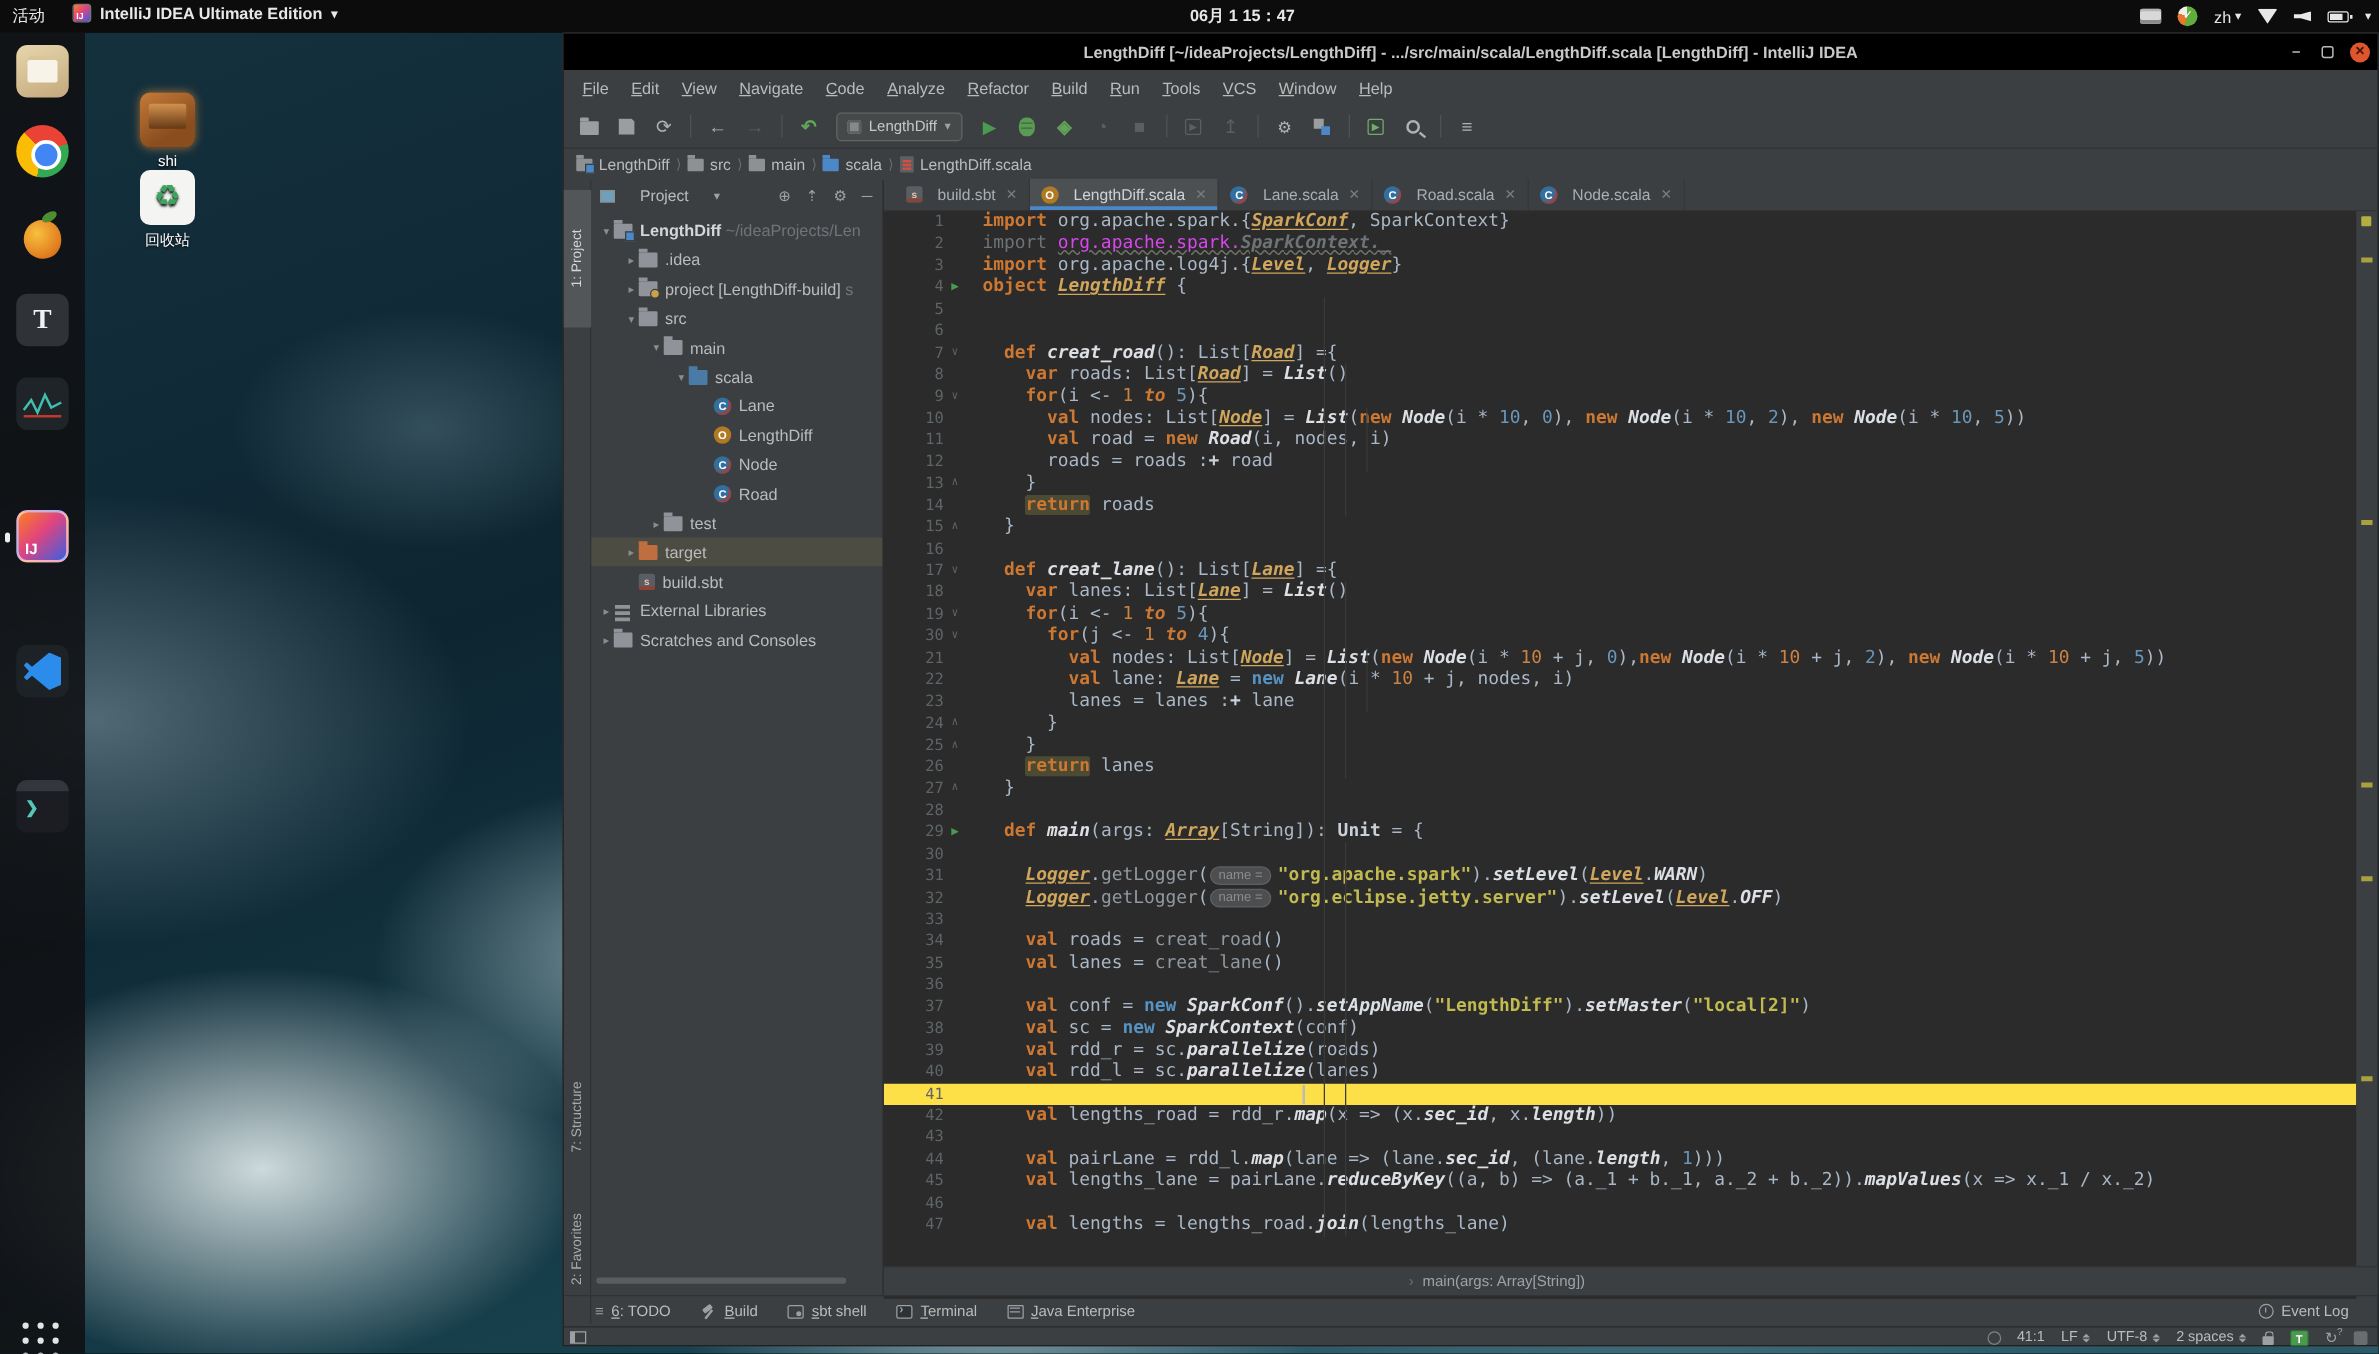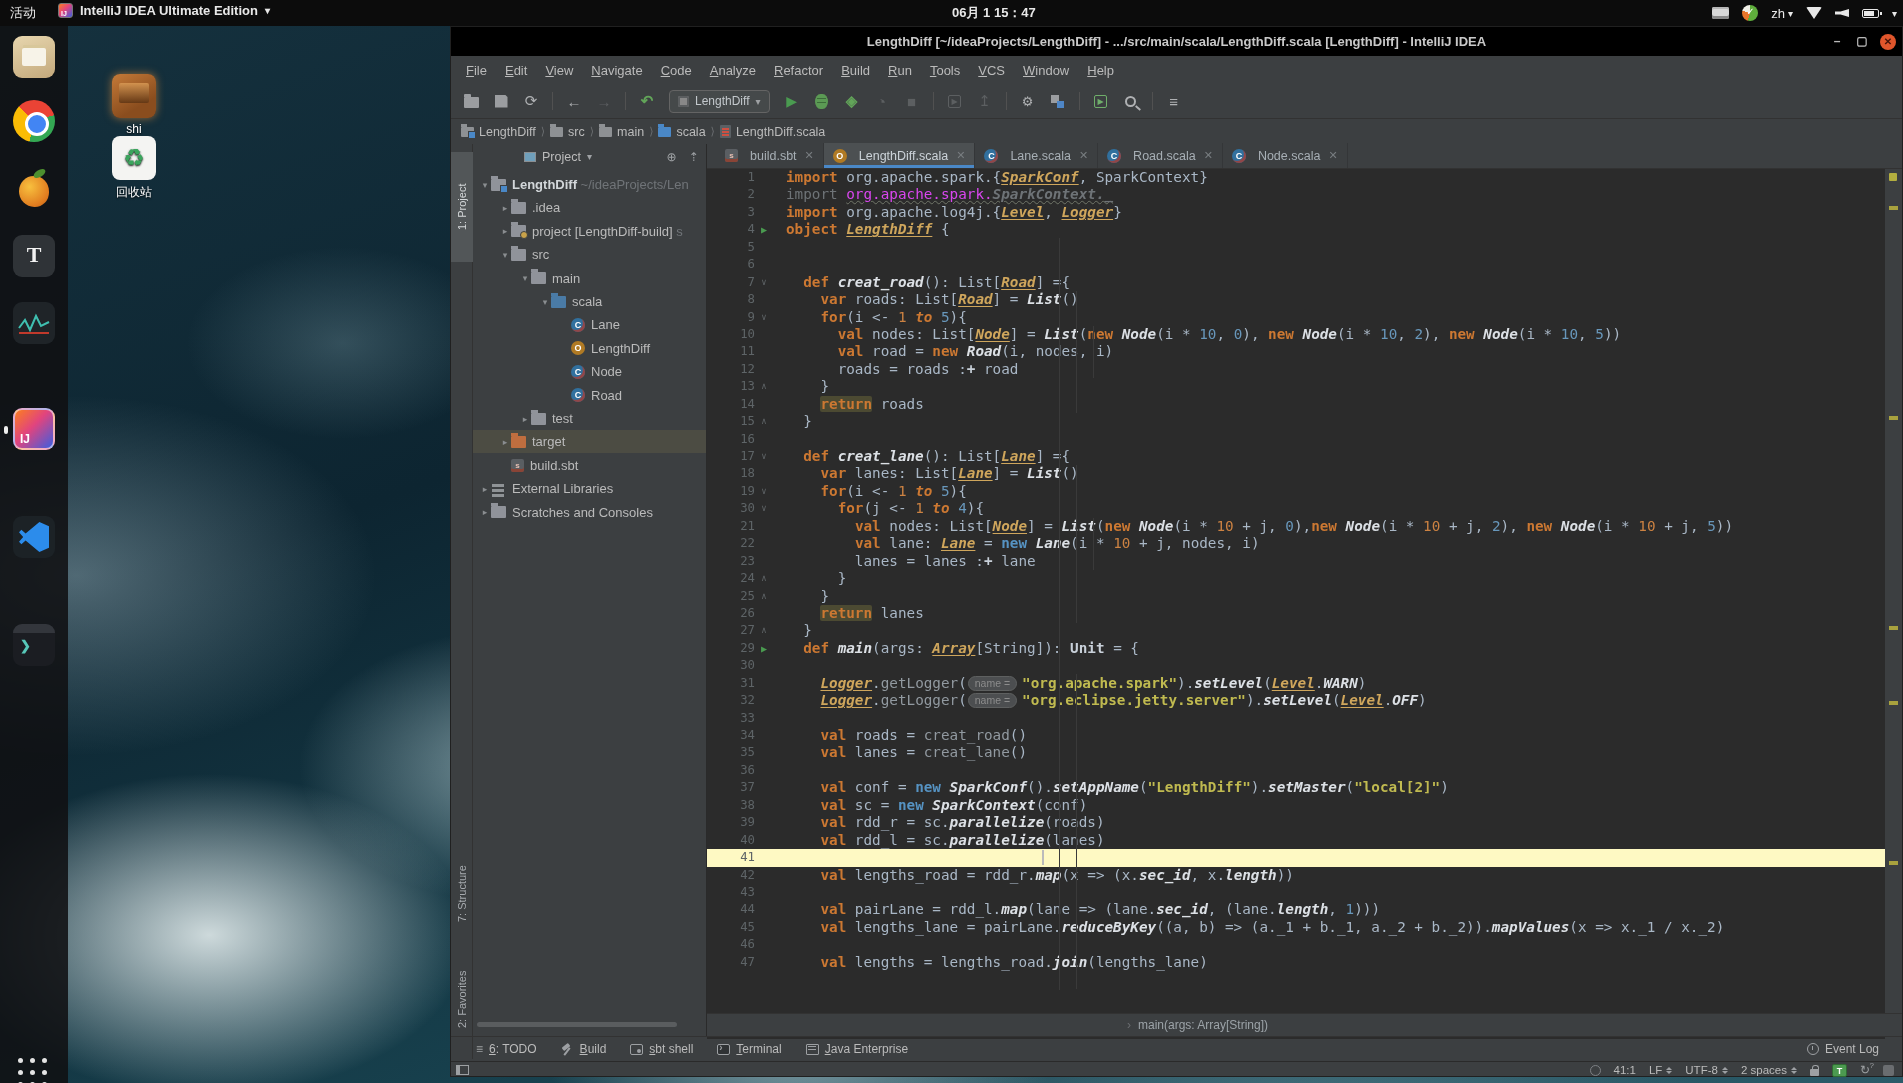--- a/index.html
+++ b/index.html
@@ -113,21 +113,21 @@
   .cico-scala { width:11px; height:13px; background:#5a6064; border-radius:1px; position:relative; display:inline-block; }
   .cico-scala::after{ content:""; position:absolute; left:2px; top:3px; width:7px; height:2px; background:#cd5042; box-shadow:0 3px 0 #cd5042, 0 6px 0 #cd5042; }
 
   
   #stripe { position:absolute; left:0; top:117px; width:22px; height:915px; border-right:1px solid #323232; }
   .stripe-tab { position:absolute; left:0; width:22px; writing-mode:vertical-rl; transform:rotate(180deg); color:#a7abaf; font-size:11px; display:flex; align-items:center; justify-content:center; padding:8px 0; }
   .stripe-tab.on { background:#525658; color:#d4d7d9; }
 
   
   #ppanel { position:absolute; left:22px; top:117px; width:234px; height:892px; border-right:1px solid #2a2a2a; overflow:hidden; }
-  #ppanel-header { position:absolute; left:0; top:0; width:100%; height:25px; display:flex; align-items:center; gap:6px; padding-left:7px; color:#bcbcbc; font-size:12.5px;margin-left:44px; }
+  #ppanel-header { position:absolute; left:0; top:0; width:100%; height:25px; display:flex; align-items:center; gap:20px; padding-left:7px; color:#bcbcbc; font-size:12.5px; }
   #ppanel-header .ph-ico { width:12px; height:10px; background:#6f9fbb; border:1px solid #8b8f92; }
   #ppanel-header .ph-btns { position:absolute; right:8px; display:flex; gap:12px; color:#9fa2a5; font-size:12px; }
   .tree-row { position:absolute; left:0; width:100%; height:23px; display:flex; align-items:center; color:#bbbbbb; font-size:13px; white-space:nowrap; }
   .tree-row.sel { background:#4c4c43; }
   .tr-arrow { color:#8a8d90; font-size:9px; width:12px; text-align:center; flex:none; }
   .tr-label b { color:#d3d7da; font-weight:bold; }
   .tr-suffix { color:#707478; }
   .ti { width:15px; height:12px; flex:none; margin-right:6px; position:relative; }
   .ti-folder { background:#90939a; border-radius:1px; }
   .ti-folder::before{ content:""; position:absolute; left:0; top:-3px; width:7px; height:3px; background:#90939a; }
@@ -145,21 +145,21 @@
 
   
   #tabbar { position:absolute; left:256px; top:117px; right:0; height:25px; border-bottom:1px solid #323232; display:flex; align-items:flex-end; padding-left:9px; }
   .tab { height:25px; display:inline-flex; align-items:center; gap:6px; padding:0 9px; color:#a7afb5; font-size:12.5px; border-right:1px solid #343638; }
   .tab.on { background:#4c5052; color:#ccd3d9; box-shadow:inset 0 -3px 0 #4a88c7; }
   .tab .tx { color:#787d80; font-size:11px; margin-left:2px; }
 
   
   #editor { position:absolute; left:256px; top:142px; right:17px; height:870px; background:#2b2b2b; overflow:hidden; font-family:"DejaVu Sans Mono",monospace; }
   .cl { height:17.45px; line-height:17.45px; white-space:pre; font-size:14.3px; position:relative; }
-  .cl.caret-line { background:#fef9c3; }
+  .cl.caret-line { background:#fde047; }
   .cl .ln { display:inline-block; width:48px; text-align:right; color:#5e6467; font-size:12.3px; vertical-align:top; }
   .cl .mk { display:inline-block; width:18px; text-align:center; vertical-align:top; font-size:9px; color:#5f6467; }
   .mk.run { color:#4a9b50; font-size:10px; }
   .cl .ct { padding-left:13px; }
   .caret-bar { position:absolute; left:335px; top:1px; width:2px; height:15px; background:#bbbbbb; }
   .t-kw { color:#cc7832; font-weight:bold; }
   .t-kwi { color:#cc7832; font-weight:bold; font-style:italic; }
   .t-kwh { color:#cc7832; font-weight:bold; background:#4c4a32; border-radius:2px; }
   .t-pl { color:#a9b7c6; }
   .t-plb { color:#c8d0d9; font-weight:bold; }
@@ -537,20 +537,21 @@
         <div class="cl"><span class="ln">18</span><span class="mk"></span><span class="ct"><span class="t-pl">    </span><span class="t-kw">var</span><span class="t-pl"> lanes: List[</span><span class="t-ty">Lane</span><span class="t-pl">] = </span><span class="t-m">List</span><span class="t-pl">()</span></span></div>
         <div class="cl"><span class="ln">19</span><span class="mk">∨</span><span class="ct"><span class="t-pl">    </span><span class="t-kw">for</span><span class="t-pl">(i &lt;- </span><span class="t-na">1</span><span class="t-pl"> </span><span class="t-kwi">to</span><span class="t-pl"> </span><span class="t-n">5</span><span class="t-pl">){</span></span></div>
         <div class="cl"><span class="ln">30</span><span class="mk">∨</span><span class="ct"><span class="t-pl">      </span><span class="t-kw">for</span><span class="t-pl">(j &lt;- </span><span class="t-na">1</span><span class="t-pl"> </span><span class="t-kwi">to</span><span class="t-pl"> </span><span class="t-n">4</span><span class="t-pl">){</span></span></div>
         <div class="cl"><span class="ln">21</span><span class="mk"></span><span class="ct"><span class="t-pl">        </span><span class="t-kw">val</span><span class="t-pl"> nodes: List[</span><span class="t-ty">Node</span><span class="t-pl">] = </span><span class="t-m">List</span><span class="t-pl">(</span><span class="t-kw">new</span><span class="t-pl"> </span><span class="t-m">Node</span><span class="t-pl">(i * </span><span class="t-na">10</span><span class="t-pl"> + j, </span><span class="t-n">0</span><span class="t-pl">),</span><span class="t-kw">new</span><span class="t-pl"> </span><span class="t-m">Node</span><span class="t-pl">(i * </span><span class="t-na">10</span><span class="t-pl"> + j, </span><span class="t-n">2</span><span class="t-pl">), </span><span class="t-kw">new</span><span class="t-pl"> </span><span class="t-m">Node</span><span class="t-pl">(i * </span><span class="t-na">10</span><span class="t-pl"> + j, </span><span class="t-n">5</span><span class="t-pl">))</span></span></div>
         <div class="cl"><span class="ln">22</span><span class="mk"></span><span class="ct"><span class="t-pl">        </span><span class="t-kw">val</span><span class="t-pl"> lane: </span><span class="t-ty">Lane</span><span class="t-pl"> = </span><span class="t-nw">new</span><span class="t-pl"> </span><span class="t-m">Lane</span><span class="t-pl">(i * </span><span class="t-na">10</span><span class="t-pl"> + j, nodes, i)</span></span></div>
         <div class="cl"><span class="ln">23</span><span class="mk"></span><span class="ct"><span class="t-pl">        lanes = lanes :</span><span class="t-plb">+</span><span class="t-pl"> lane</span></span></div>
         <div class="cl"><span class="ln">24</span><span class="mk">∧</span><span class="ct"><span class="t-pl">      }</span></span></div>
         <div class="cl"><span class="ln">25</span><span class="mk">∧</span><span class="ct"><span class="t-pl">    }</span></span></div>
         <div class="cl"><span class="ln">26</span><span class="mk"></span><span class="ct"><span class="t-pl">    </span><span class="t-kwh">return</span><span class="t-pl"> lanes</span></span></div>
         <div class="cl"><span class="ln">27</span><span class="mk">∧</span><span class="ct"><span class="t-pl">  }</span></span></div>
+        <div class="cl"><span class="ln">28</span><span class="mk"></span><span class="ct"></span></div>
         <div class="cl"><span class="ln">29</span><span class="mk run">▶</span><span class="ct"><span class="t-pl">  </span><span class="t-kw">def</span><span class="t-pl"> </span><span class="t-m">main</span><span class="t-pl">(args: </span><span class="t-ty">Array</span><span class="t-pl">[String]): </span><span class="t-plb">Unit</span><span class="t-pl"> = {</span></span></div>
         <div class="cl"><span class="ln">30</span><span class="mk"></span><span class="ct"></span></div>
         <div class="cl"><span class="ln">31</span><span class="mk"></span><span class="ct"><span class="t-pl">    </span><span class="t-ty">Logger</span><span class="t-pl">.</span><span class="t-g2">getLogger</span><span class="t-pl">(</span><span class="pill">name =</span><span class="t-s">"org.apache.spark"</span><span class="t-pl">).</span><span class="t-m">setLevel</span><span class="t-pl">(</span><span class="t-ty">Level</span><span class="t-pl">.</span><span class="t-m">WARN</span><span class="t-pl">)</span></span></div>
         <div class="cl"><span class="ln">32</span><span class="mk"></span><span class="ct"><span class="t-pl">    </span><span class="t-ty">Logger</span><span class="t-pl">.</span><span class="t-g2">getLogger</span><span class="t-pl">(</span><span class="pill">name =</span><span class="t-s">"org.eclipse.jetty.server"</span><span class="t-pl">).</span><span class="t-m">setLevel</span><span class="t-pl">(</span><span class="t-ty">Level</span><span class="t-pl">.</span><span class="t-m">OFF</span><span class="t-pl">)</span></span></div>
         <div class="cl"><span class="ln">33</span><span class="mk"></span><span class="ct"></span></div>
         <div class="cl"><span class="ln">34</span><span class="mk"></span><span class="ct"><span class="t-pl">    </span><span class="t-kw">val</span><span class="t-pl"> roads = </span><span class="t-g2">creat_road</span><span class="t-pl">()</span></span></div>
         <div class="cl"><span class="ln">35</span><span class="mk"></span><span class="ct"><span class="t-pl">    </span><span class="t-kw">val</span><span class="t-pl"> lanes = </span><span class="t-g2">creat_lane</span><span class="t-pl">()</span></span></div>
         <div class="cl"><span class="ln">36</span><span class="mk"></span><span class="ct"></span></div>
         <div class="cl"><span class="ln">37</span><span class="mk"></span><span class="ct"><span class="t-pl">    </span><span class="t-kw">val</span><span class="t-pl"> conf = </span><span class="t-nw">new</span><span class="t-pl"> </span><span class="t-m">SparkConf</span><span class="t-pl">().</span><span class="t-m">setAppName</span><span class="t-pl">(</span><span class="t-s">"LengthDiff"</span><span class="t-pl">).</span><span class="t-m">setMaster</span><span class="t-pl">(</span><span class="t-s">"local[2]"</span><span class="t-pl">)</span></span></div>
         <div class="cl"><span class="ln">38</span><span class="mk"></span><span class="ct"><span class="t-pl">    </span><span class="t-kw">val</span><span class="t-pl"> sc = </span><span class="t-nw">new</span><span class="t-pl"> </span><span class="t-m">SparkContext</span><span class="t-pl">(conf)</span></span></div>

